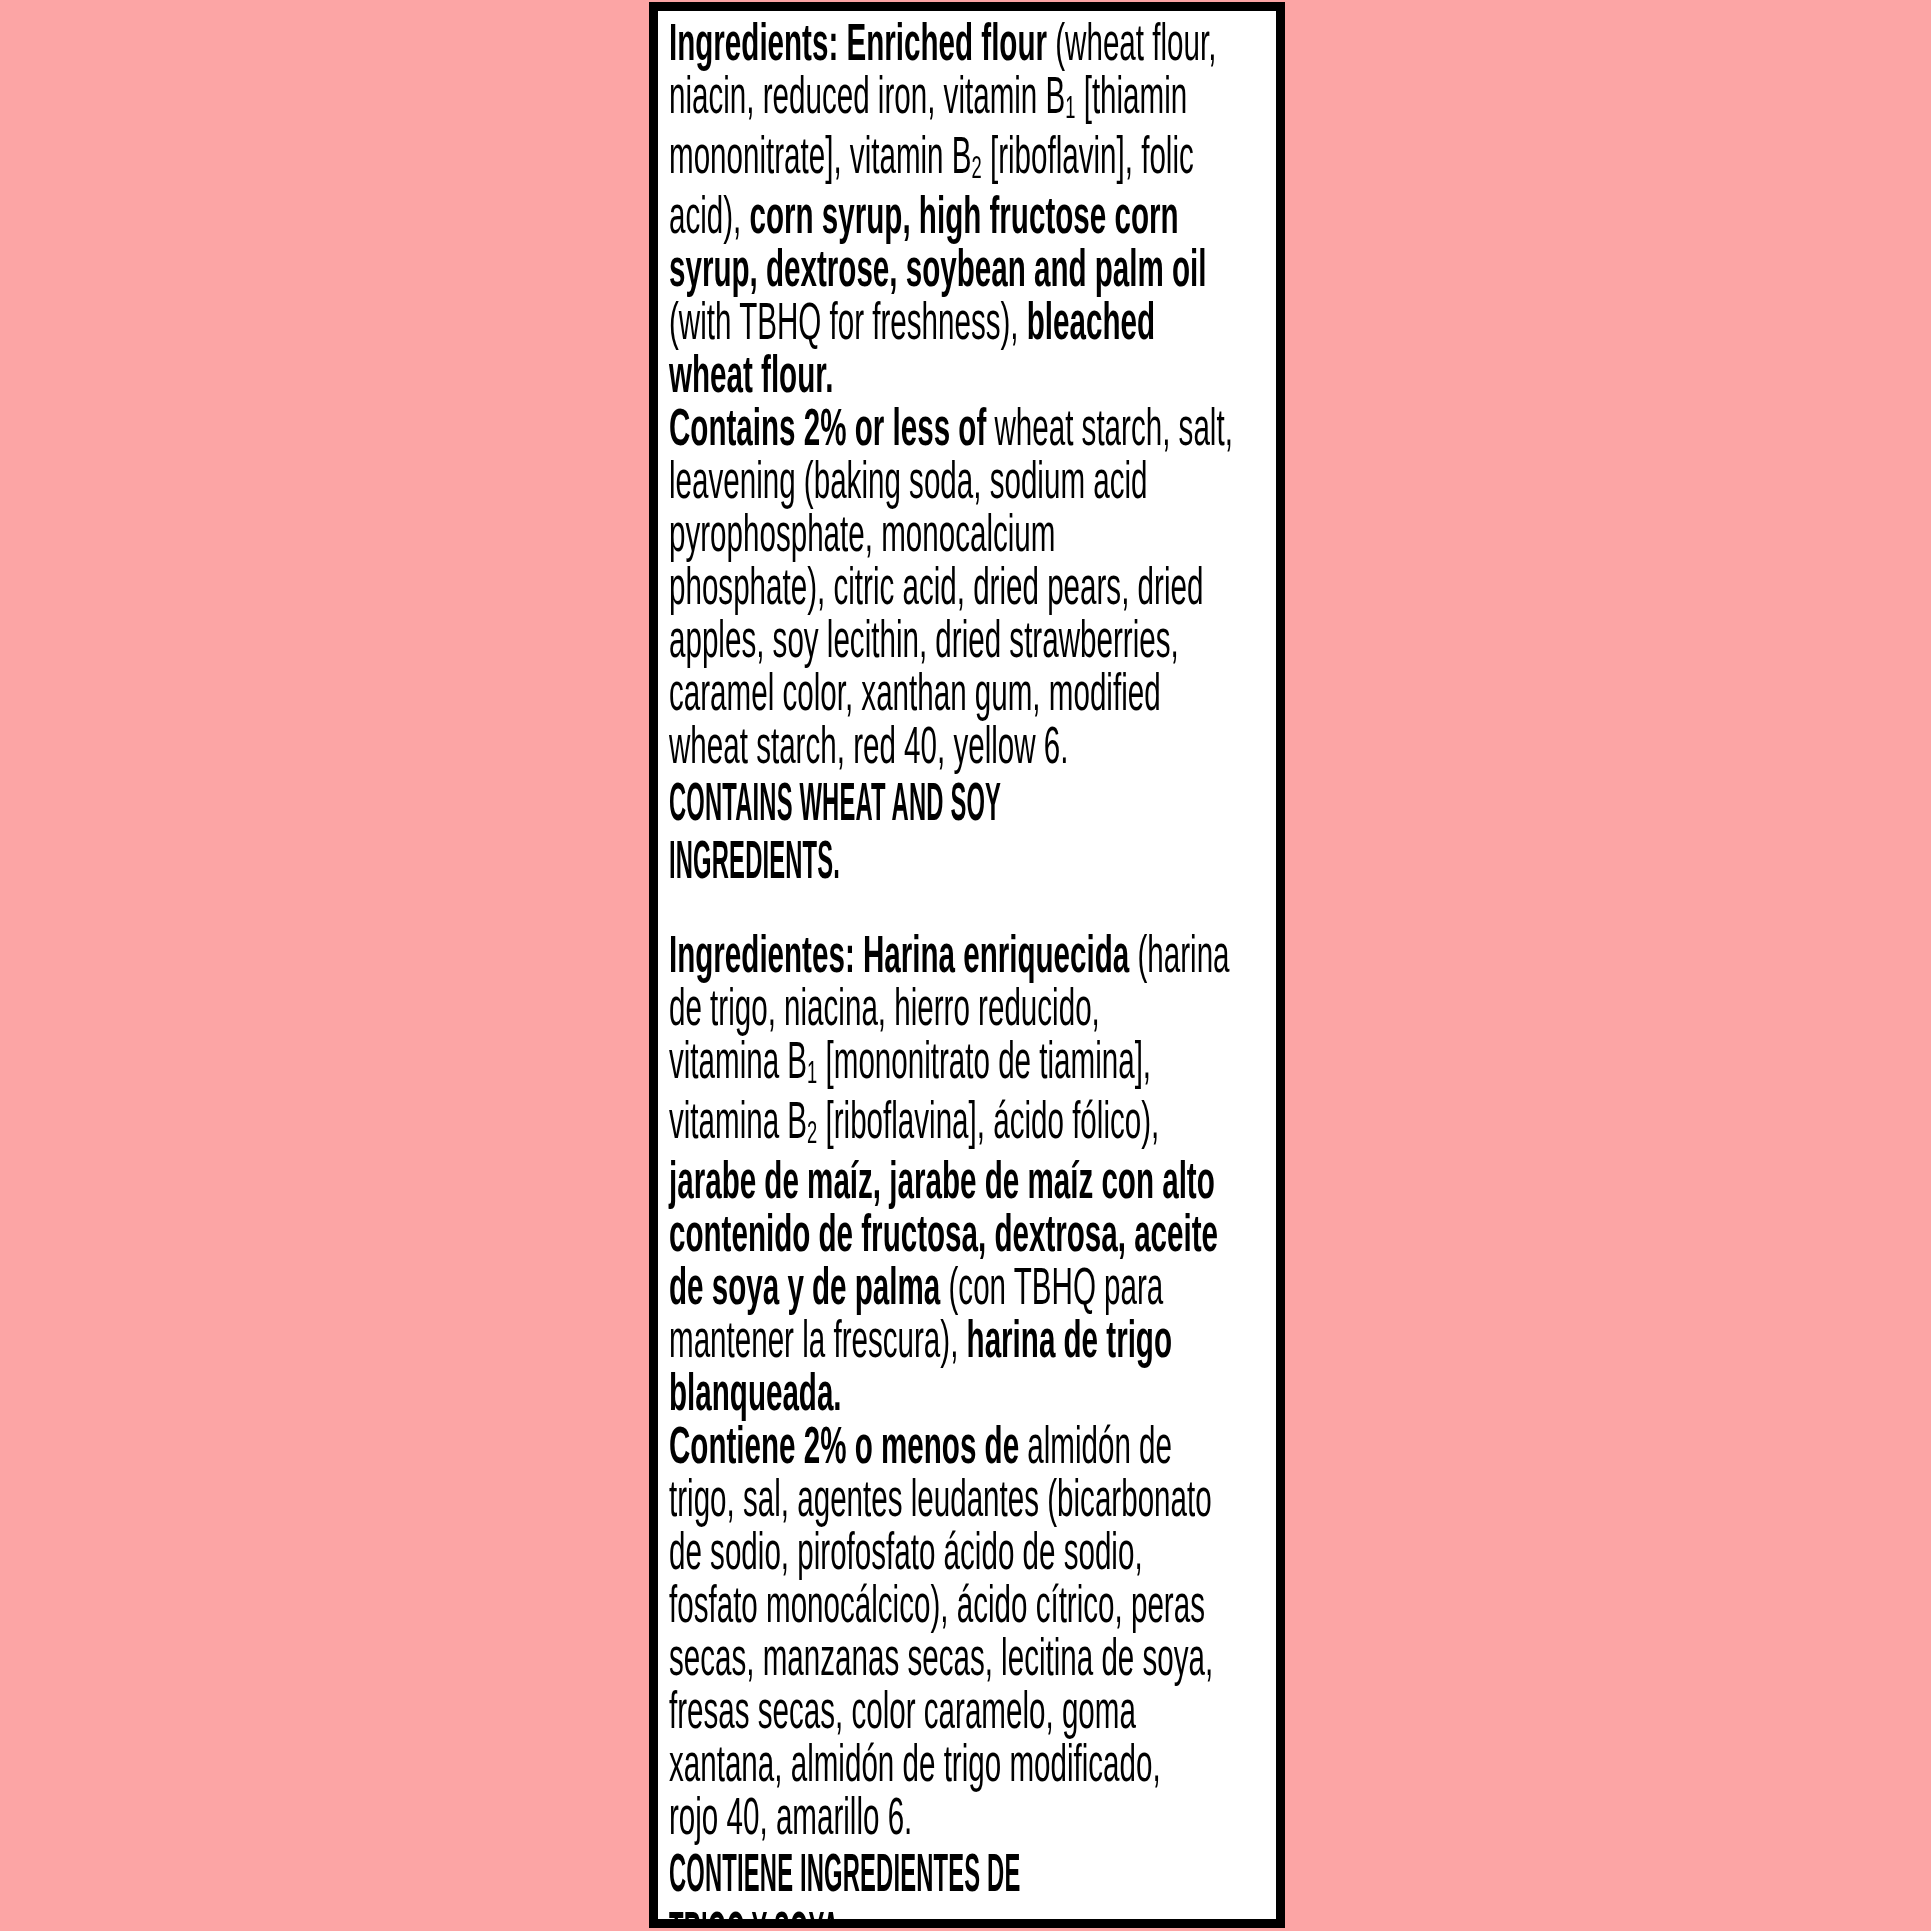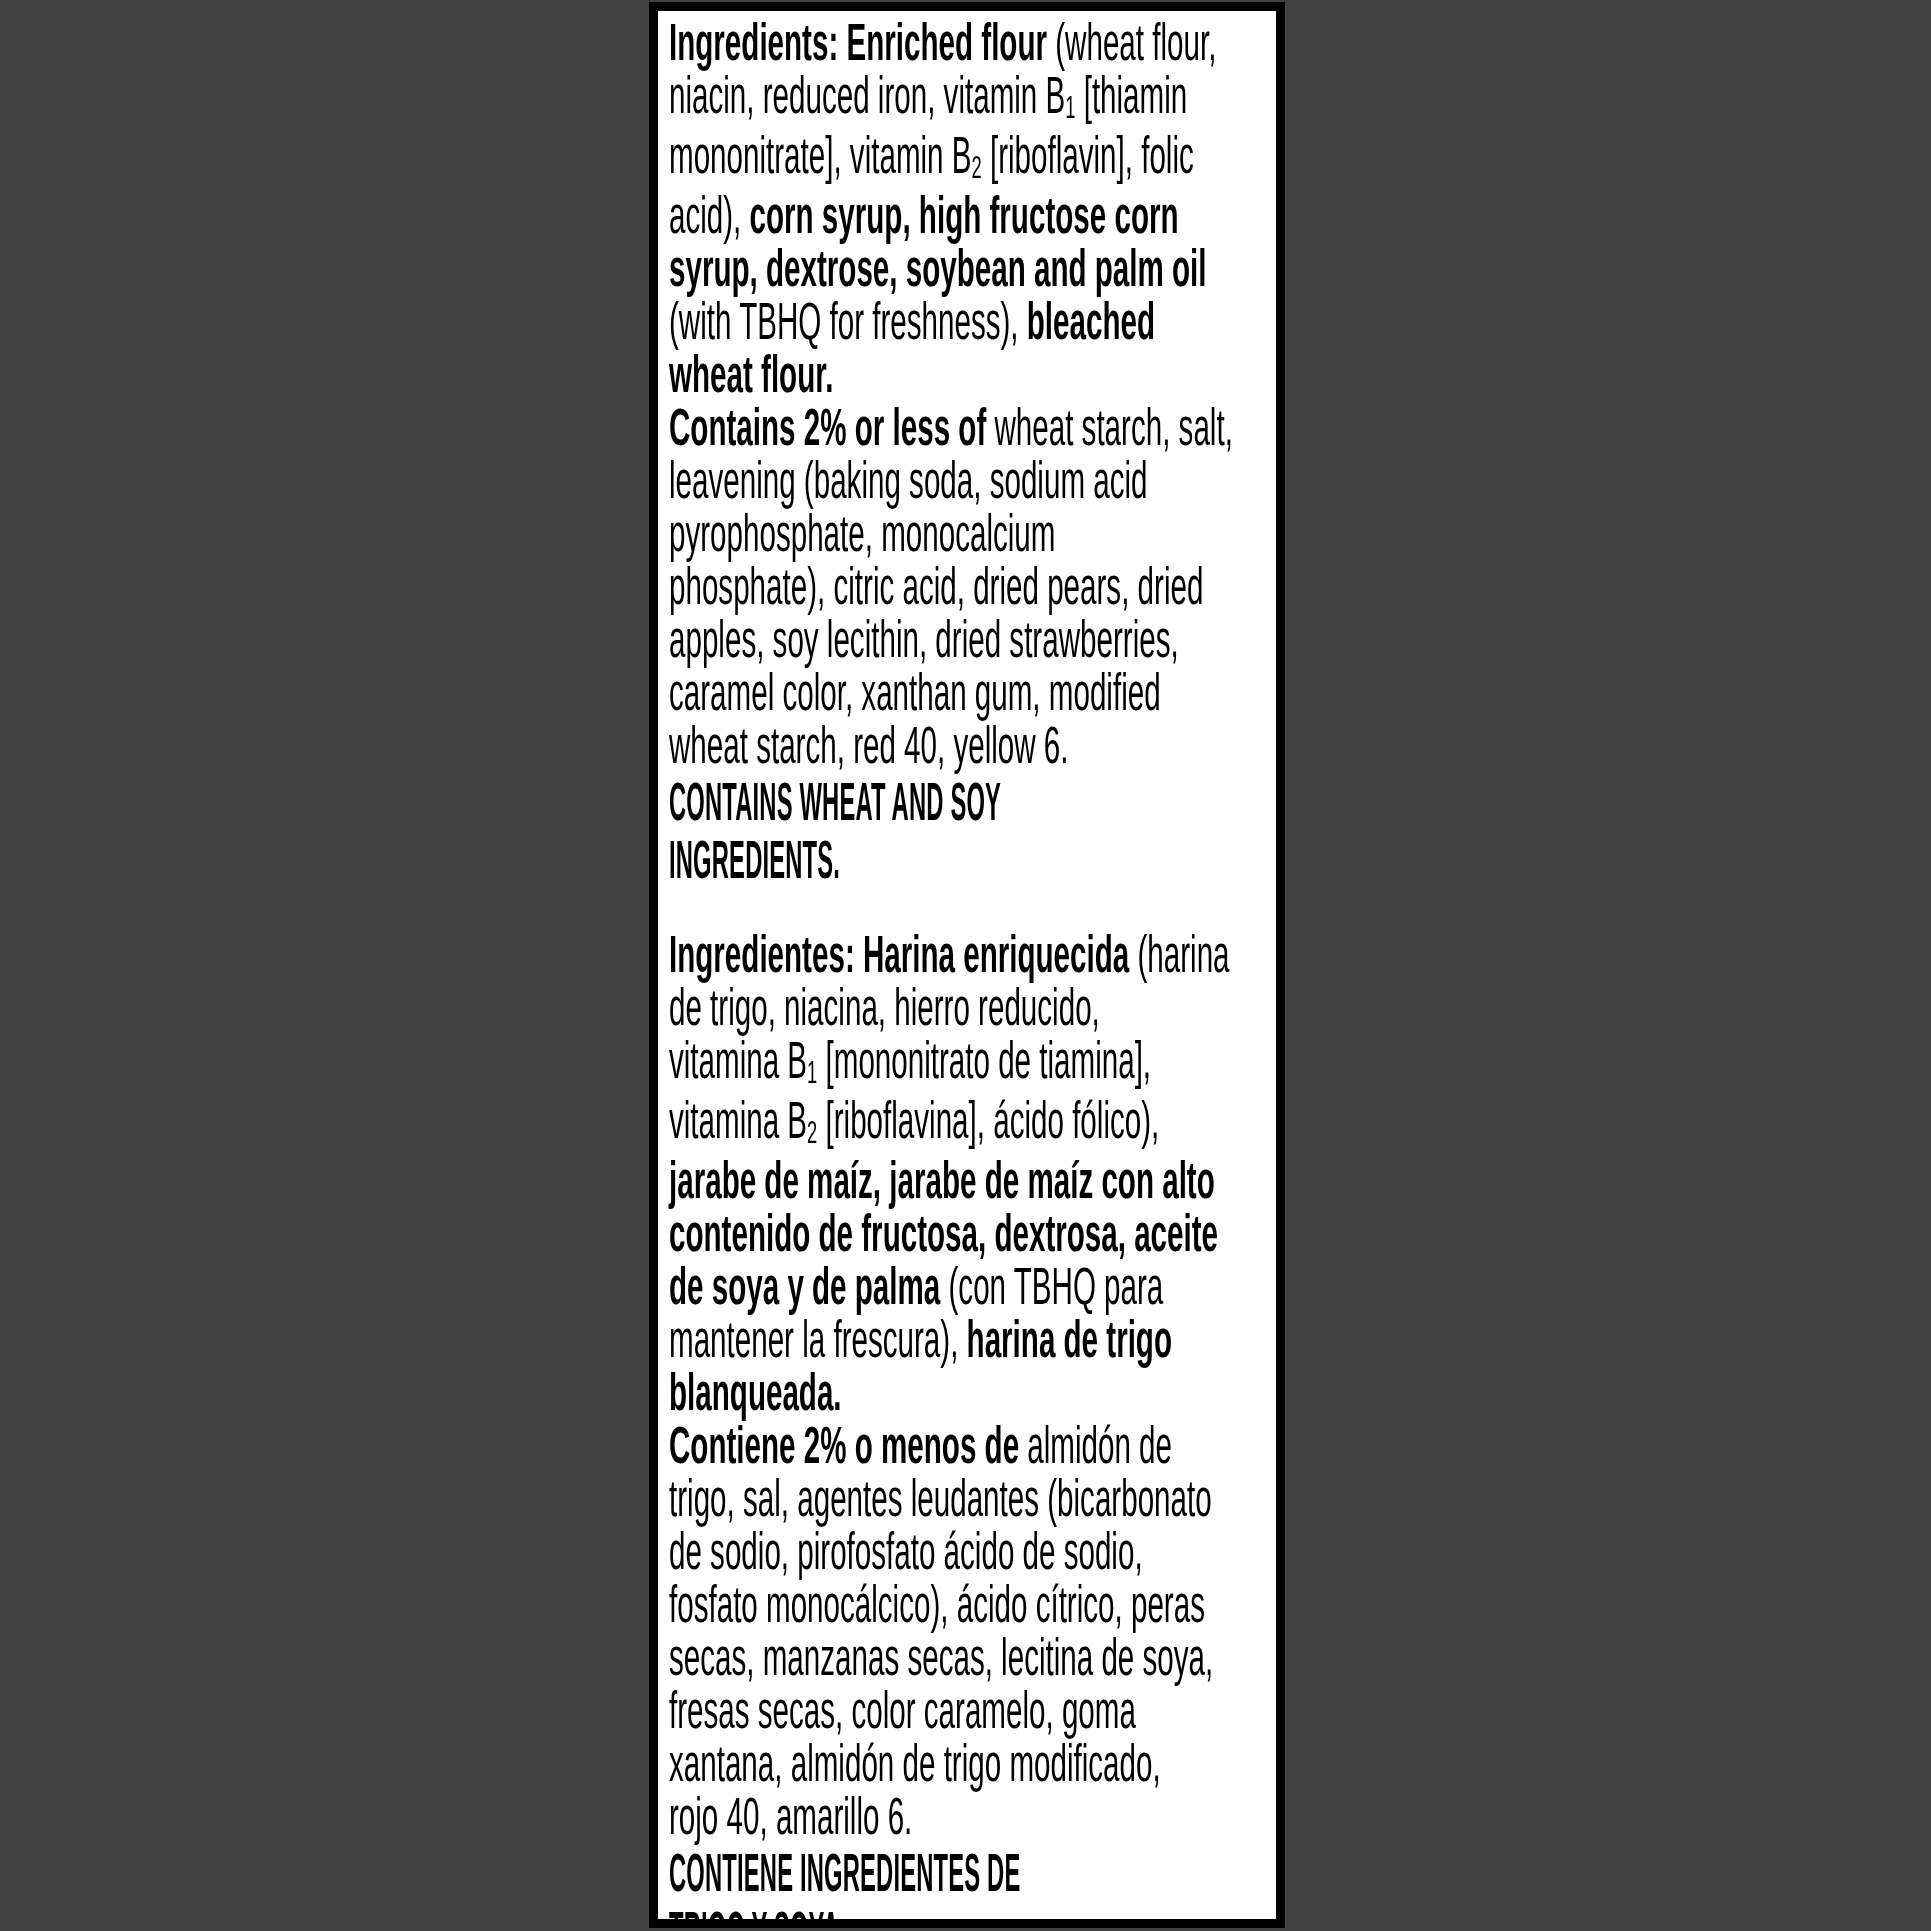--- a/index.html
+++ b/index.html
@@ -60,21 +60,21 @@
   }
   .sub {
     font-size: 0.62em;
     position: relative;
     top: 0.16em;
   }
 </style>
 </head>
 <body>
 
-<div class="page" style="background: #404040;">
+<div class="page" style="background: #fca5a5;">
   <div class="label-box" style="border-color: rgb(0, 0, 0); background: rgb(255, 255, 255); color: rgb(0, 0, 0);">
     <div class="label-content">
         <div class="section body">
           <div class="line"><span class="bold ">Ingredients: Enriched flour</span><span class=""> (wheat flour,</span></div>
           <div class="line"><span class="">niacin, reduced iron, vitamin B</span><span class="sub">1</span><span class=""> [thiamin</span></div>
           <div class="line"><span class="">mononitrate], vitamin B</span><span class="sub">2</span><span class=""> [riboflavin], folic</span></div>
           <div class="line"><span class="">acid), </span><span class="bold ">corn syrup, high fructose corn</span></div>
           <div class="line"><span class="bold ">syrup, dextrose, soybean and palm oil</span></div>
           <div class="line"><span class="">(with TBHQ for freshness), </span><span class="bold ">bleached</span></div>
           <div class="line"><span class="bold ">wheat flour.</span></div>

